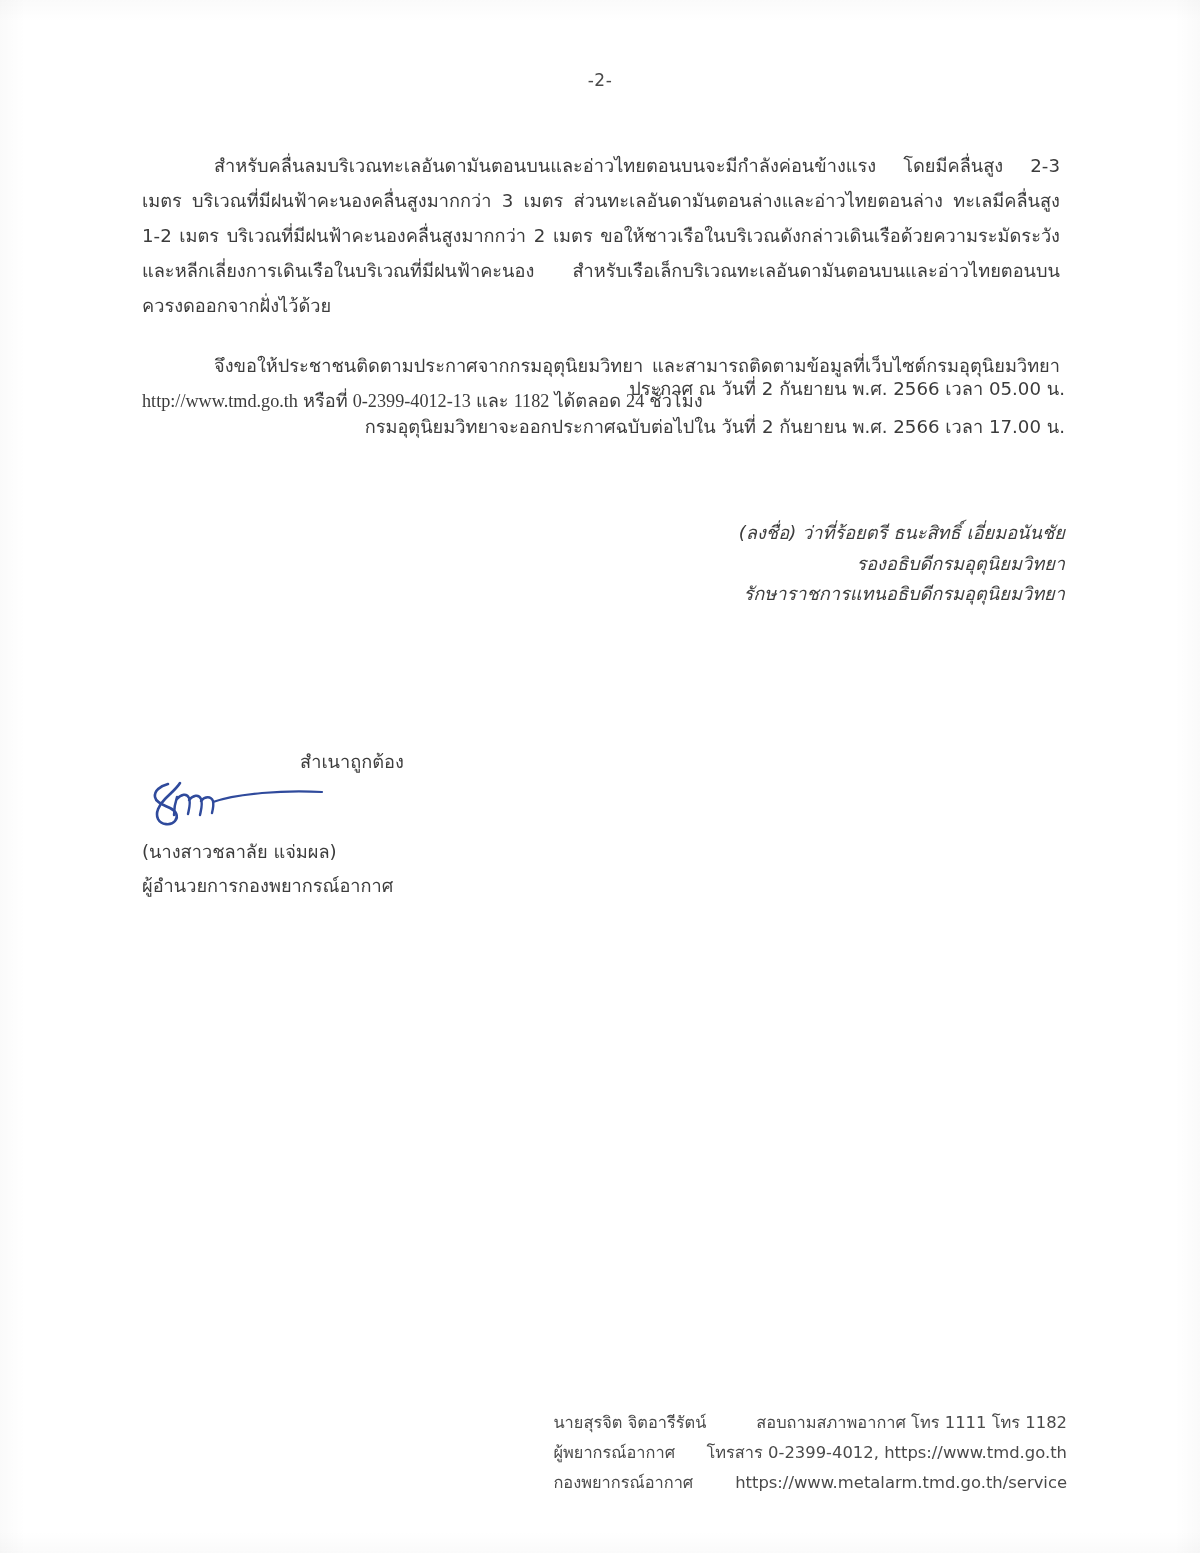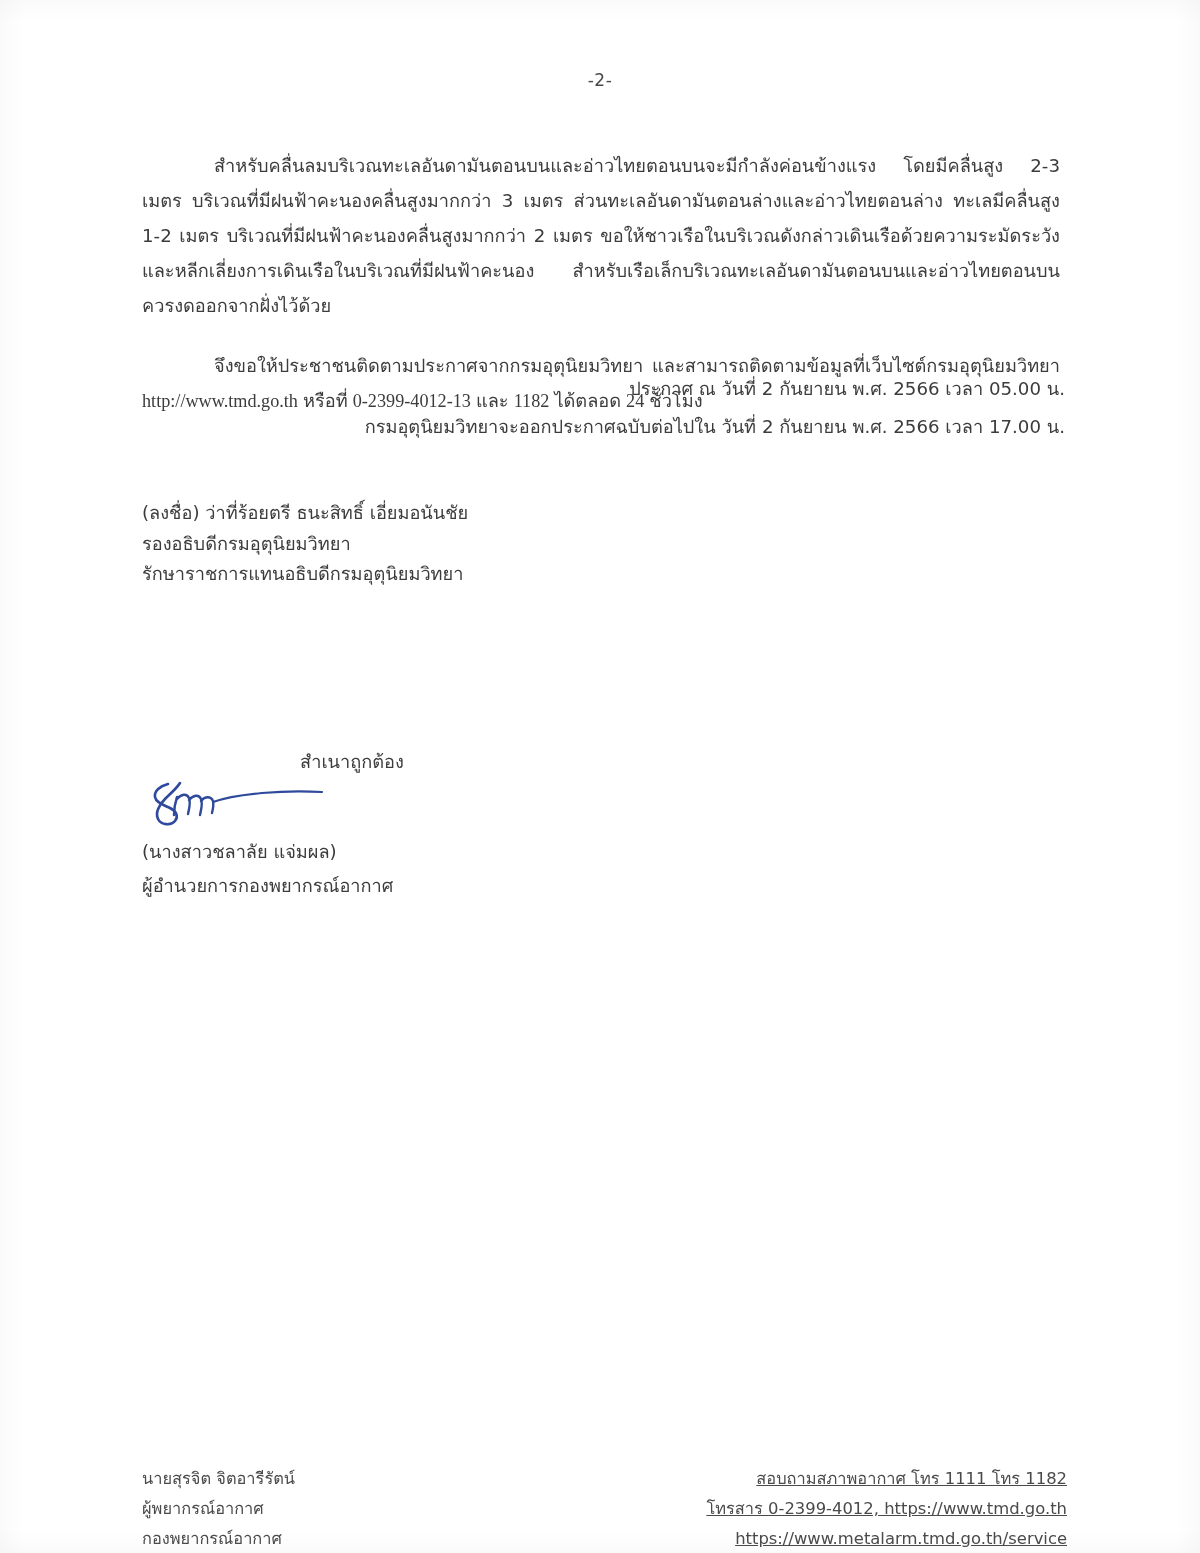--- a/index.html
+++ b/index.html
@@ -72,24 +72,25 @@
   .date-lines .line {
     font-size: 18.2px;
     line-height: 33px;
     color: #3c3c3c;
     margin-bottom: 5px;
   }
   .date-lines .line:last-child { margin-bottom: 8px; }
 
   .signature-block {
     position: absolute;
-    top: 498px;
+    top: 518px;
     left: 142px;
     width: 923px;
-    text-align: left;
+    text-align: right;
+    font-style: italic;
   }
   .signature-block .sig-line {
     font-size: 18.2px;
     line-height: 30.5px;
     color: #3c3c3c;
   }
 
   .certified {
     position: absolute;
     top: 748px;
@@ -115,32 +116,32 @@
   .certified .cert-title {
     font-size: 18.2px;
     line-height: 34px;
     color: #3c3c3c;
   }
 
   .footer {
     position: absolute;
     left: 142px;
     right: 133px;
-    top: 1464px;
+    top: 1408px;
     display: flex;
-    justify-content: space-between;
+    justify-content: flex-end;
     align-items: flex-start;
   }
   .footer-col {
     font-size: 16.4px;
     line-height: 30px;
     color: #4a4a4a;
   }
   .footer-col.left { text-align: left; }
-  .footer-col.right { text-align: right; text-decoration: underline; }
+  .footer-col.right { text-align: right; }
 </style>
 </head>
 <body>
 
 <div class="page">
 
   <div class="page-number">-2-</div>
 
   <div class="body-block">
     <p class="para">สำหรับคลื่นลมบริเวณทะเลอันดามันตอนบนและอ่าวไทยตอนบนจะมีกำลังค่อนข้างแรง โดยมีคลื่นสูง 2-3 เมตร บริเวณที่มีฝนฟ้าคะนองคลื่นสูงมากกว่า 3 เมตร ส่วนทะเลอันดามันตอนล่างและอ่าวไทยตอนล่าง ทะเลมีคลื่นสูง 1-2 เมตร บริเวณที่มีฝนฟ้าคะนองคลื่นสูงมากกว่า 2 เมตร ขอให้ชาวเรือในบริเวณดังกล่าวเดินเรือด้วยความระมัดระวังและหลีกเลี่ยงการเดินเรือในบริเวณที่มีฝนฟ้าคะนอง สำหรับเรือเล็กบริเวณทะเลอันดามันตอนบนและอ่าวไทยตอนบนควรงดออกจากฝั่งไว้ด้วย</p>

